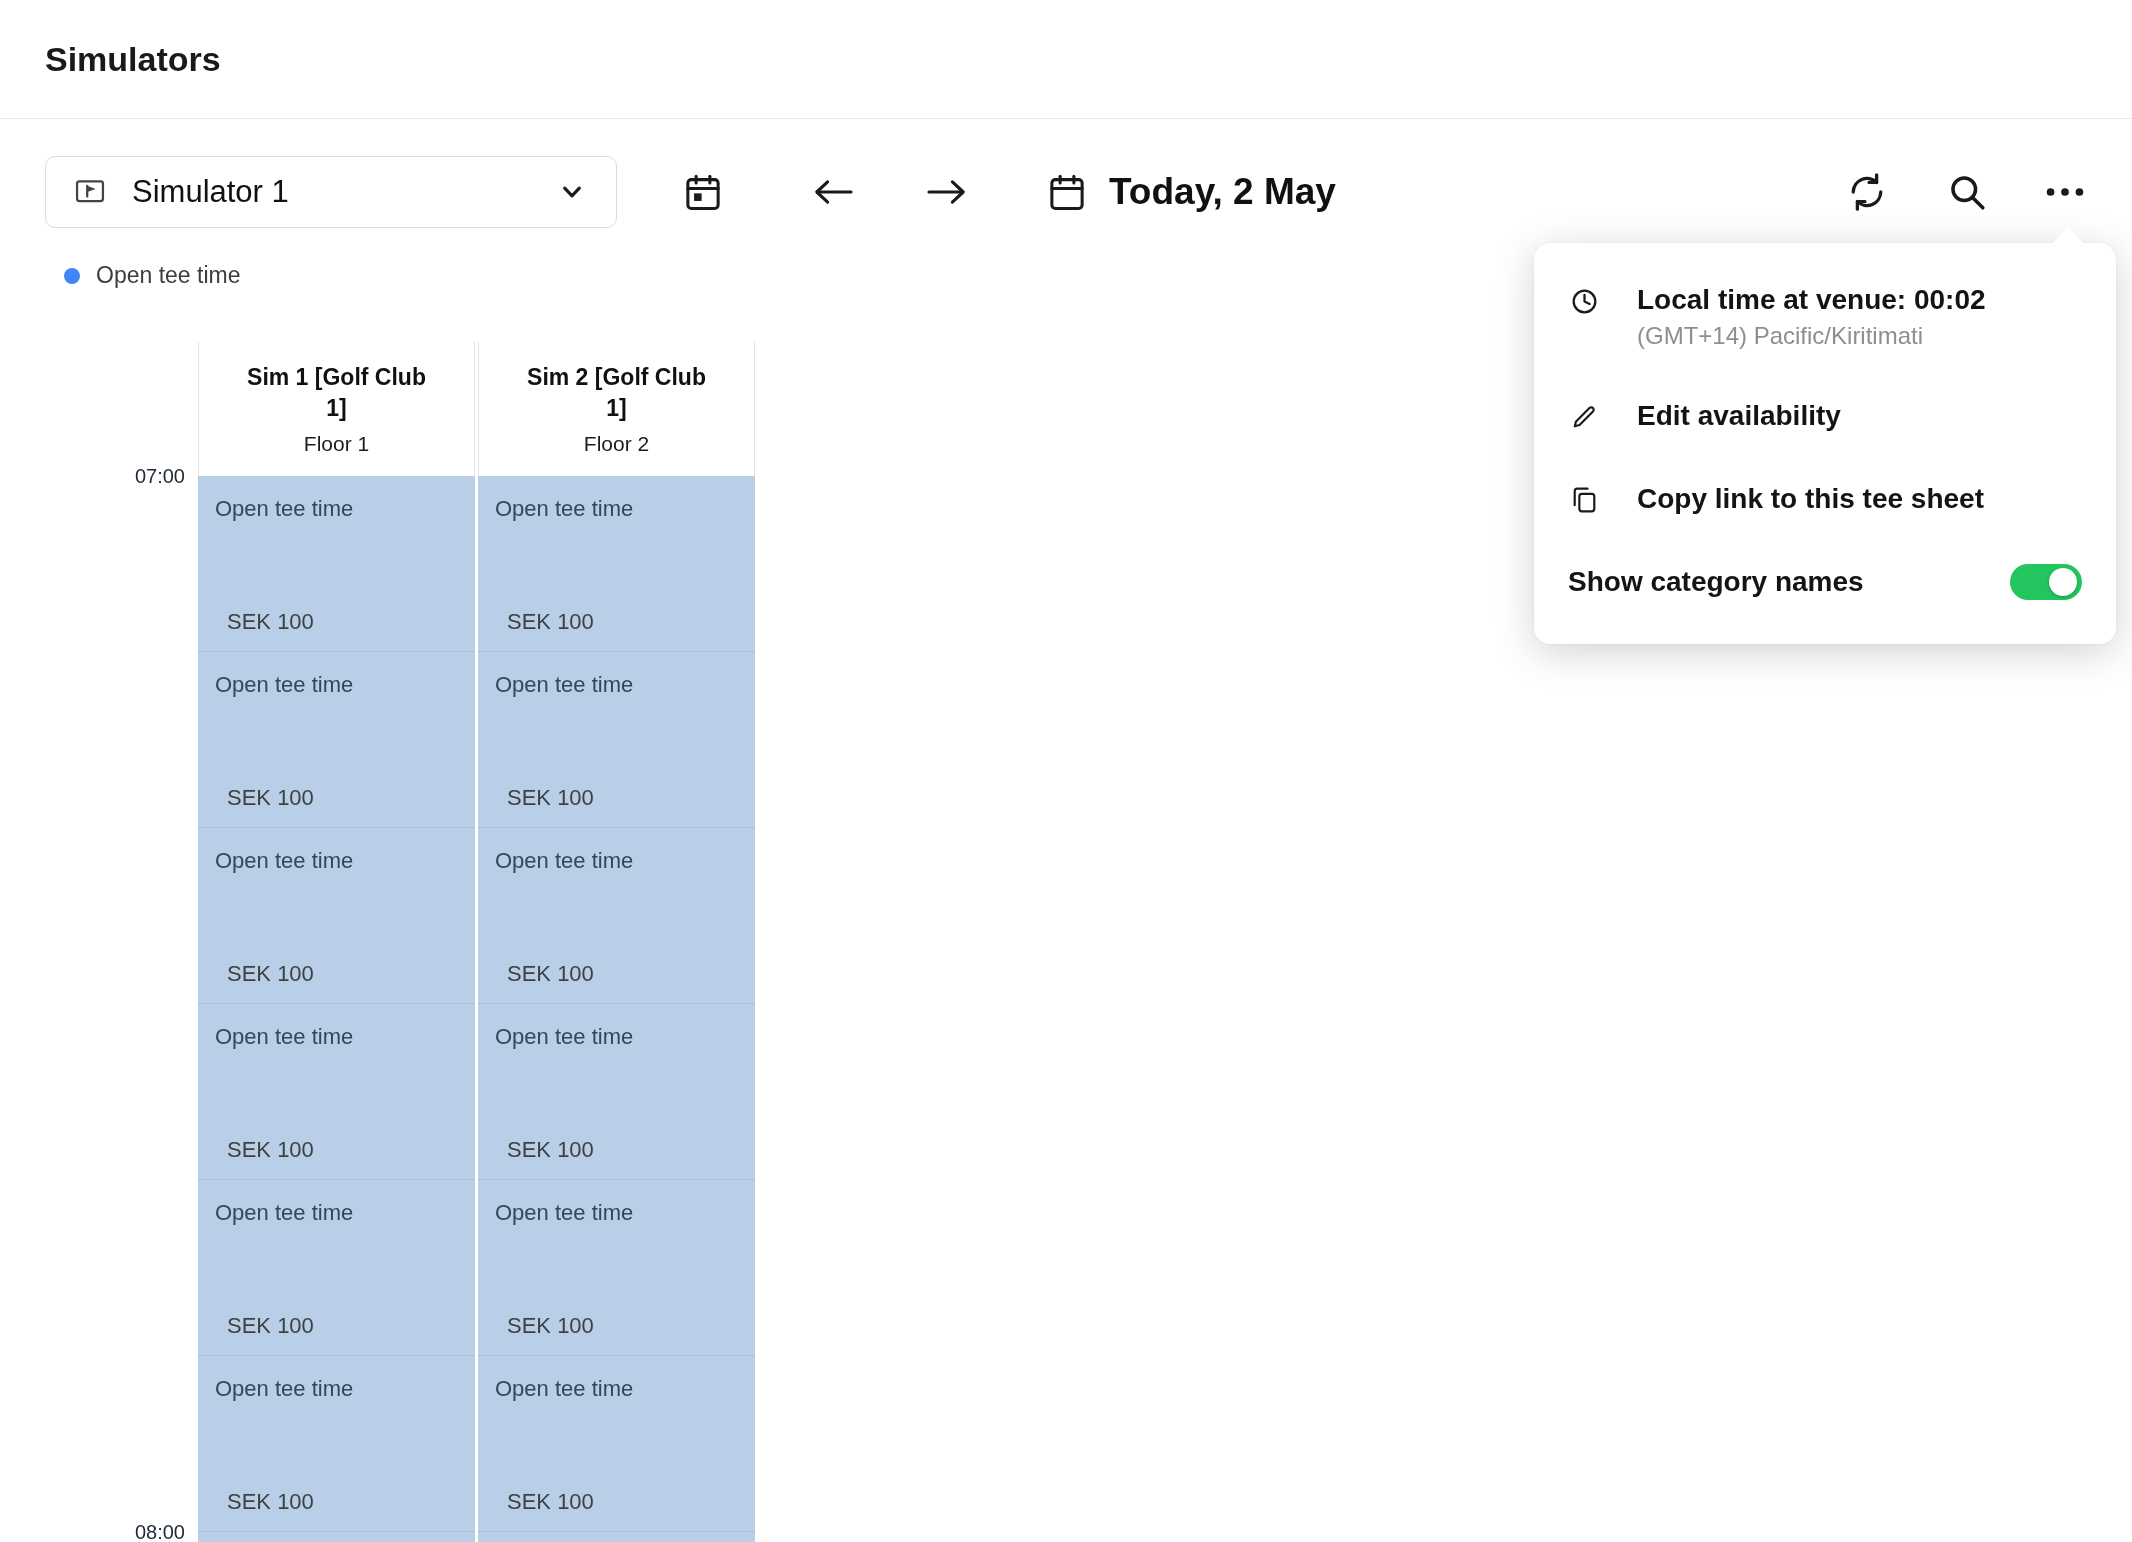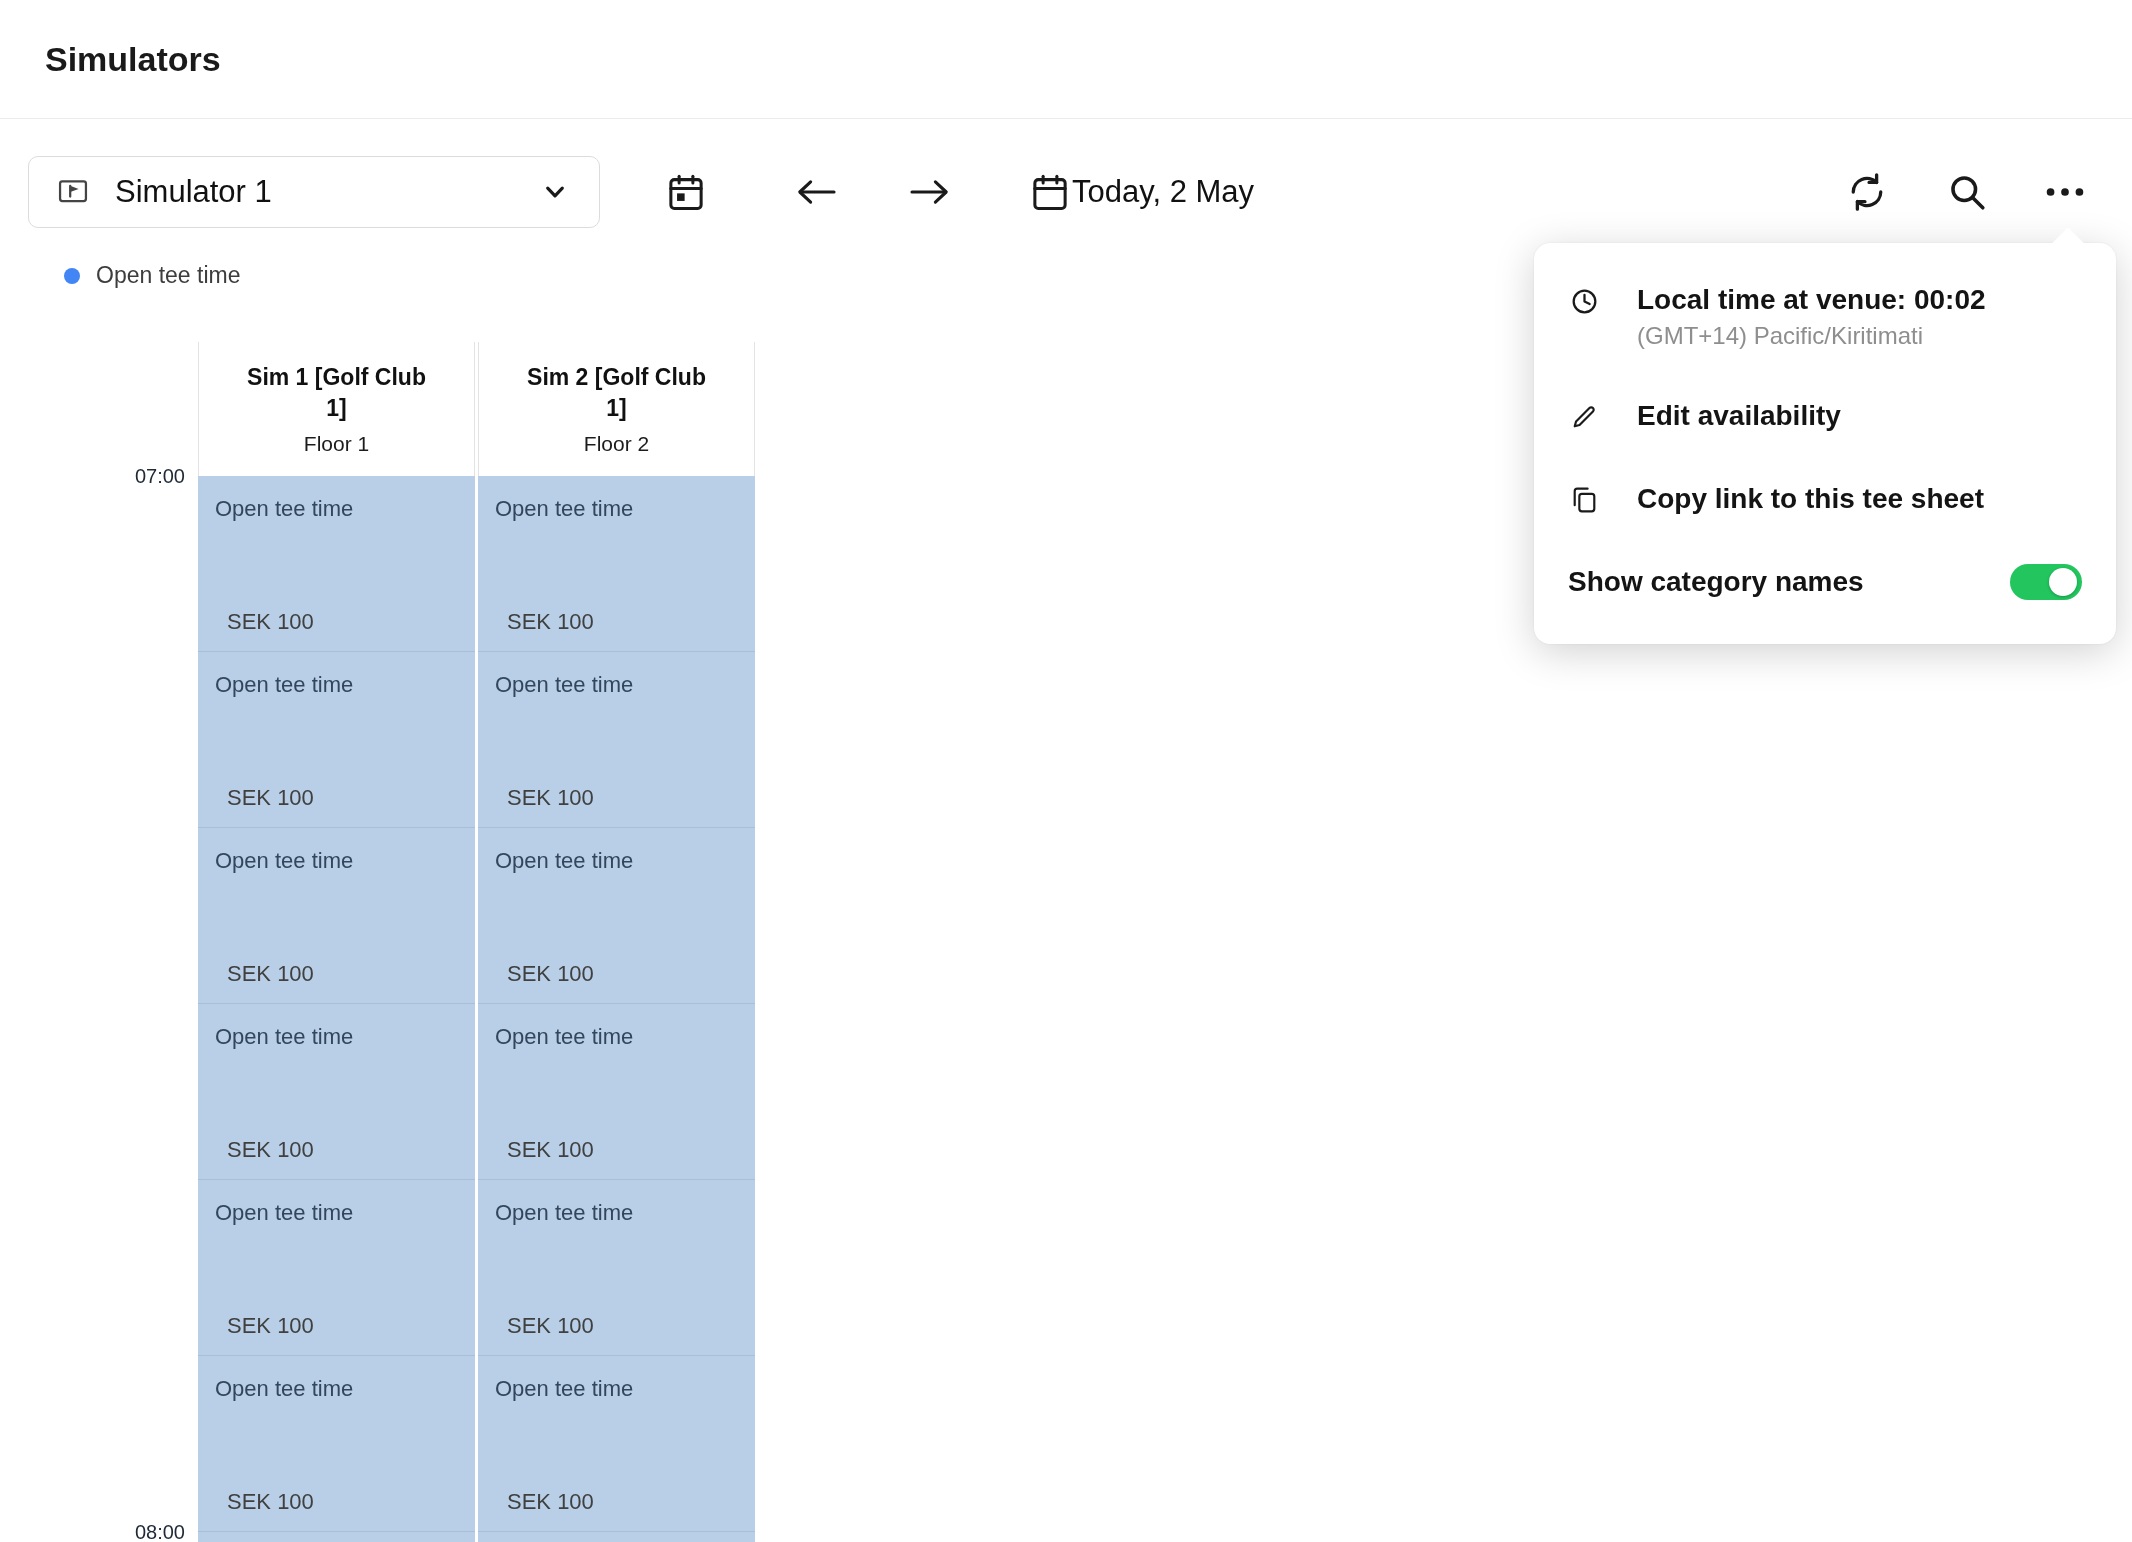--- a/index.html
+++ b/index.html
@@ -5,28 +5,28 @@
   * { box-sizing: border-box; }
   html,body { margin:0; padding:0; background:#fff; }
   body { font-family:"Liberation Sans", sans-serif; color:#1a1a1a; }
   .app { position:relative; width:2132px; height:1542px; overflow:hidden; background:#fff; }
 
   
   .page-header { height:119px; border-bottom:1px solid #ebebeb; display:flex; align-items:center; padding:0 45px; }
   .page-title { font-size:34px; font-weight:700; margin:0; }
 
   
-  .toolbar { display:flex; align-items:center; height:72px; margin:37px 45px 0 28px; }
+  .toolbar { display:flex; align-items:center; height:72px; margin:37px 45px 0 45px; }
   .sim-select { width:572px; height:72px; border:1px solid #dcdcdc; border-radius:10px; display:flex; align-items:center; padding:0 26px; gap:24px; cursor:pointer; background:#fff; }
   .sim-select .value { font-size:31px; flex:1; color:#111; }
   .icon-btn { background:none; border:none; padding:0; margin:0; cursor:pointer; display:flex; align-items:center; justify-content:center; }
   .btn-cal { margin-left:64px; }
   .btn-prev { margin-left:84px; }
   .btn-next { margin-left:66px; }
-  .today { margin-left:74px; display:flex; align-items:center; font-size:31px; color:#111; cursor:pointer; }
+  .today { margin-left:74px; display:flex; align-items:center; gap:20px; font-size:37px; color:#111; cursor:pointer;font-weight:bold; }
   .spacer { flex:1; }
   .btn-search { margin-left:56px; }
   .btn-more { margin-left:54px; }
   .ticon { width:44px; height:44px; display:block; }
   .aicon { width:48px; height:40px; display:block; }
   .sicon { width:36px; height:36px; display:block; }
 
   
   .legend { display:flex; align-items:center; gap:16px; margin:34px 0 0 64px; font-size:23px; color:#3d3d3d; }
   .legend-dot { width:16px; height:16px; border-radius:50%; background:#4285F4; }

